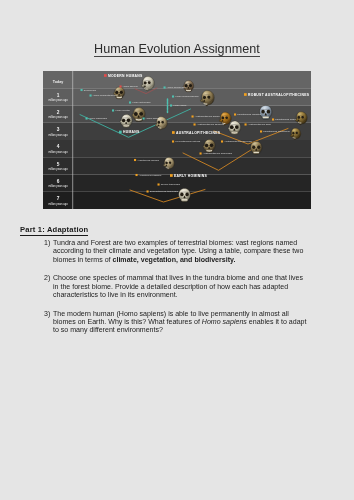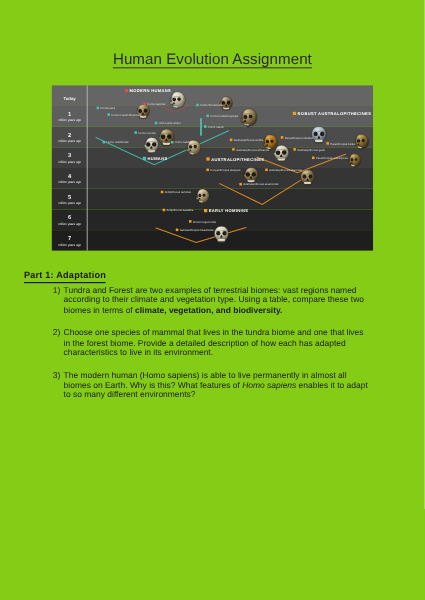--- a/index.html
+++ b/index.html
@@ -1,18 +1,18 @@
 <!DOCTYPE html>
 <html><head>
 <meta charset="utf-8">
 <style>
  html,body{margin:0;padding:0;}
  body{width:354px;height:500px;background:#ffffff;font-family:"Liberation Sans",sans-serif;
       -webkit-font-smoothing:antialiased;}
- .page{position:relative;width:354px;height:500px;background:#84cc16;overflow:hidden;}
+ .page{position:relative;width:354px;height:500px;background:#e5e5e5;overflow:hidden;}
  .title{position:absolute;left:0;top:43px;width:354px;text-align:center;margin:0;
         font-size:12.6px;font-weight:normal;line-height:12px;color:#2b2b2b;letter-spacing:0.05px;}
  .title span{border-bottom:0.9px solid #444;padding-bottom:0px;}
  .figwrap{position:absolute;left:43px;top:71px;width:268px;height:138px;}
  .figwrap svg{display:block;}
  .part{position:absolute;left:0;top:224.5px;width:354px;text-align:left;
        font-size:7.6px;font-weight:bold;color:#1a1a1a;letter-spacing:0.18px;padding-left:20px;}
  .part span{border-bottom:0.9px solid #1a1a1a;padding-bottom:1.6px;}
  .qlist{position:absolute;left:44px;top:239px;width:266px;}
  .q{display:flex;font-size:7.05px;line-height:8.3px;color:#1c1c1c;margin-bottom:10.5px;}

